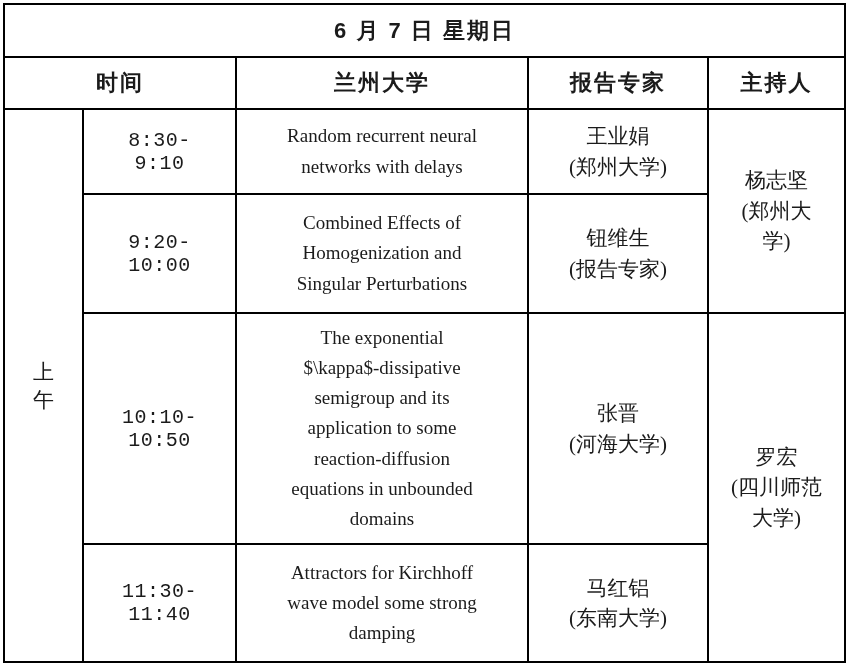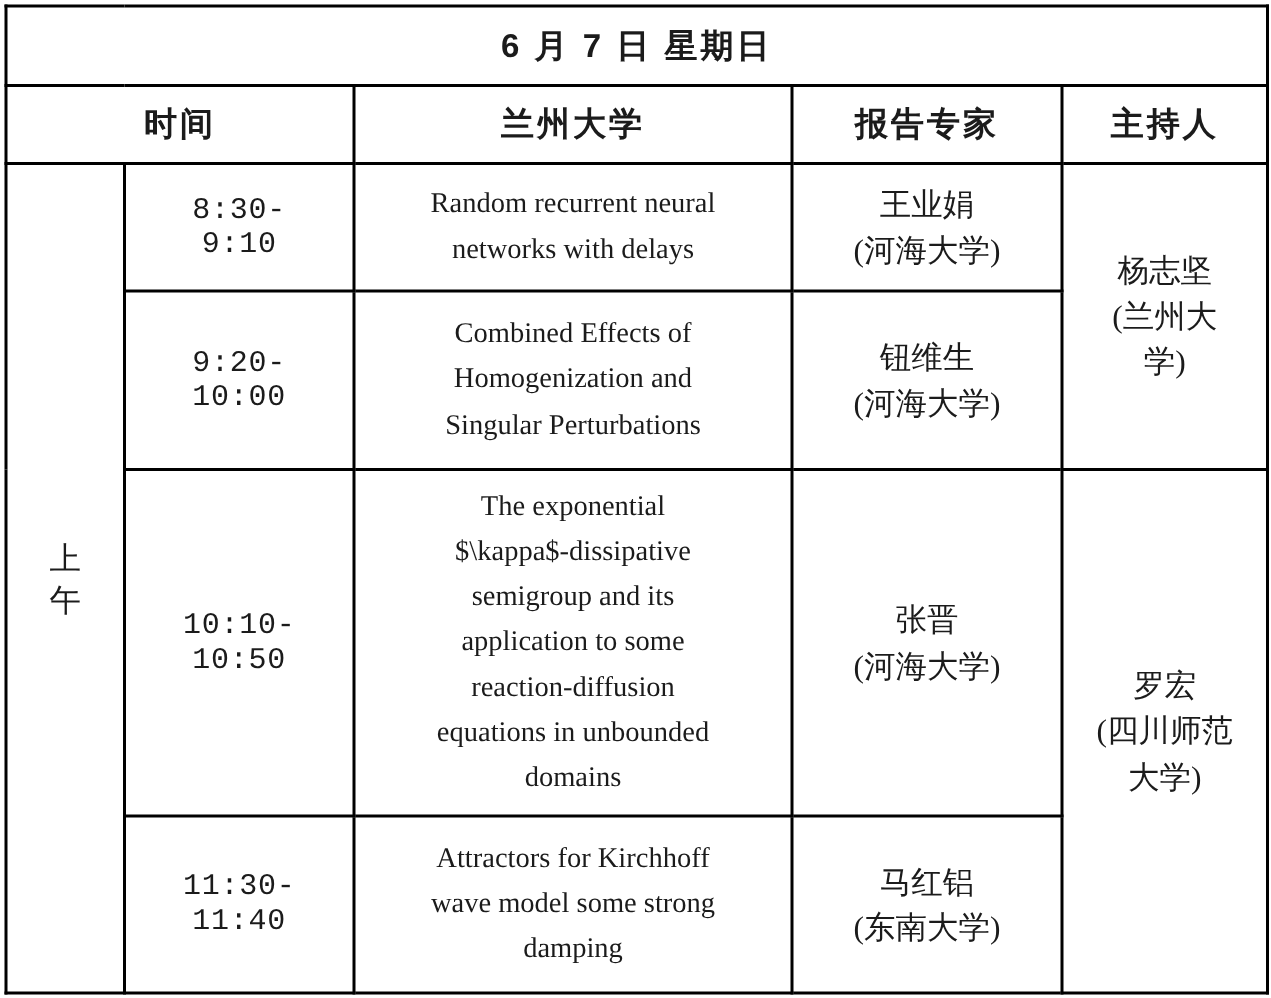--- a/index.html
+++ b/index.html
@@ -92,32 +92,32 @@
       <td class="cn-bold">报告专家</td>
       <td class="cn-bold">主持人</td>
     </tr>
 
     <tr class="r-1">
       <td rowspan="4" class="cn">上午</td>
       <td class="time">8:30-9:10</td>
       <td class="latin">Random recurrent neural
 networks with delays</td>
       <td class="cn multiline">王业娟
-(河海大学)</td>
+(郑州大学)</td>
       <td rowspan="2" class="cn multiline">杨志坚
-(兰州大学)</td>
+(郑州大学)</td>
     </tr>
 
     <tr class="r-2">
       <td class="time">9:20-10:00</td>
       <td class="latin">Combined Effects of
 Homogenization and
 Singular Perturbations</td>
       <td class="cn multiline">钮维生
-(河海大学)</td>
+(报告专家)</td>
     </tr>
 
     <tr class="r-3">
       <td class="time">10:10-10:50</td>
       <td class="latin">The exponential
 $\kappa$-dissipative
 semigroup and its
 application to some
 reaction-diffusion
 equations in unbounded

